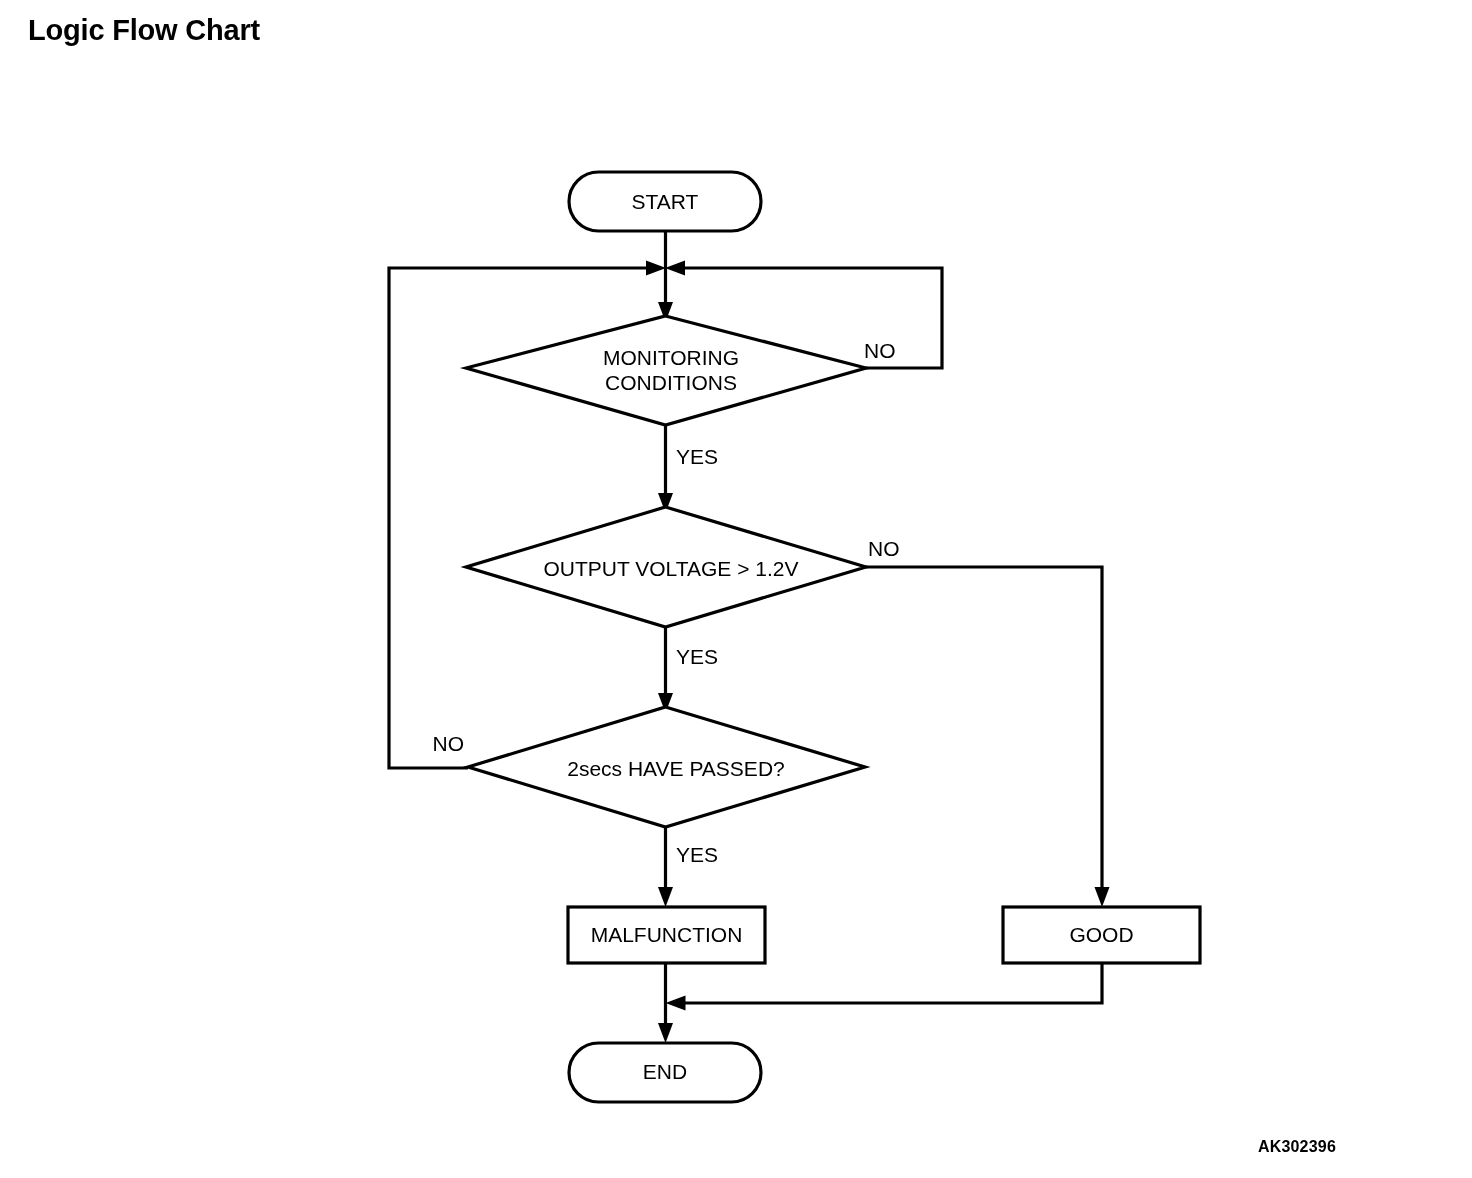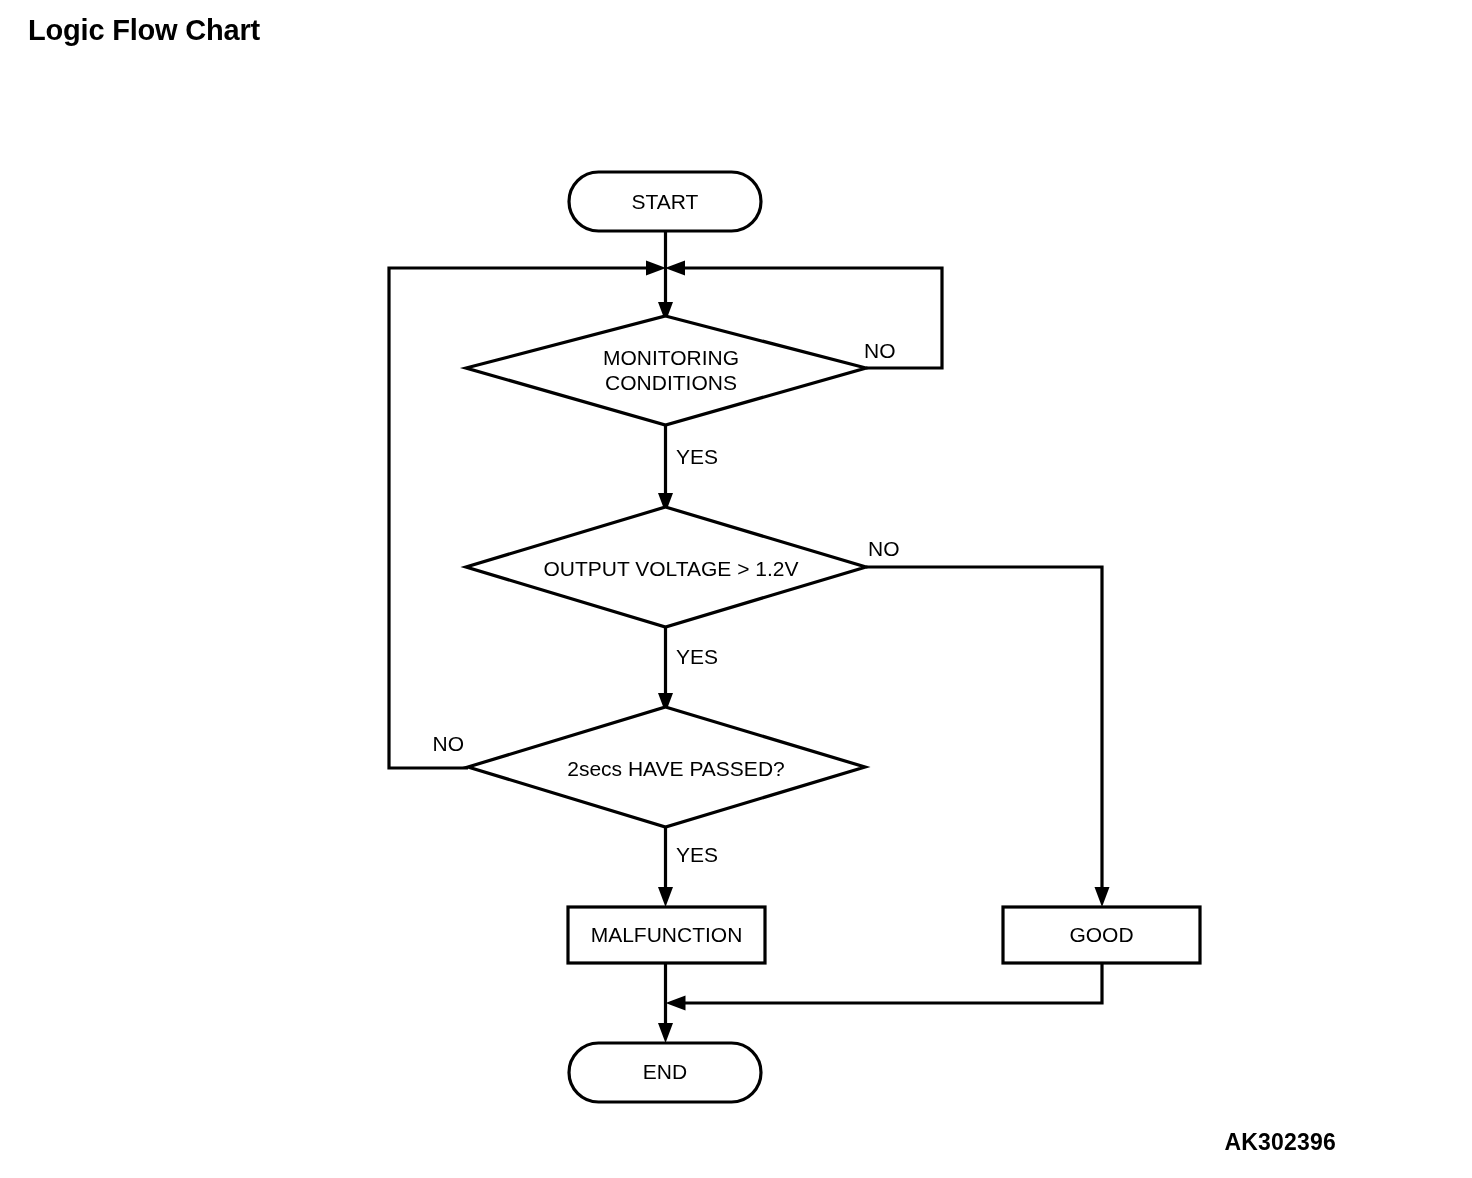--- a/index.html
+++ b/index.html
@@ -28,21 +28,21 @@
     top: 14px;
     font-size: 29px;
     font-weight: bold;
     letter-spacing: -0.2px;
     white-space: nowrap;
   }
   #figure-id {
     position: absolute;
     right: 28px;
     bottom: 22px;
-    font-size: 23px;
+    font-size: 16px;
     font-weight: bold;
     letter-spacing: 0.2px;
     white-space: nowrap;
     text-align: center;
   }
   #flow-svg {
     position: absolute;
     left: 0;
     top: 0;
   }

